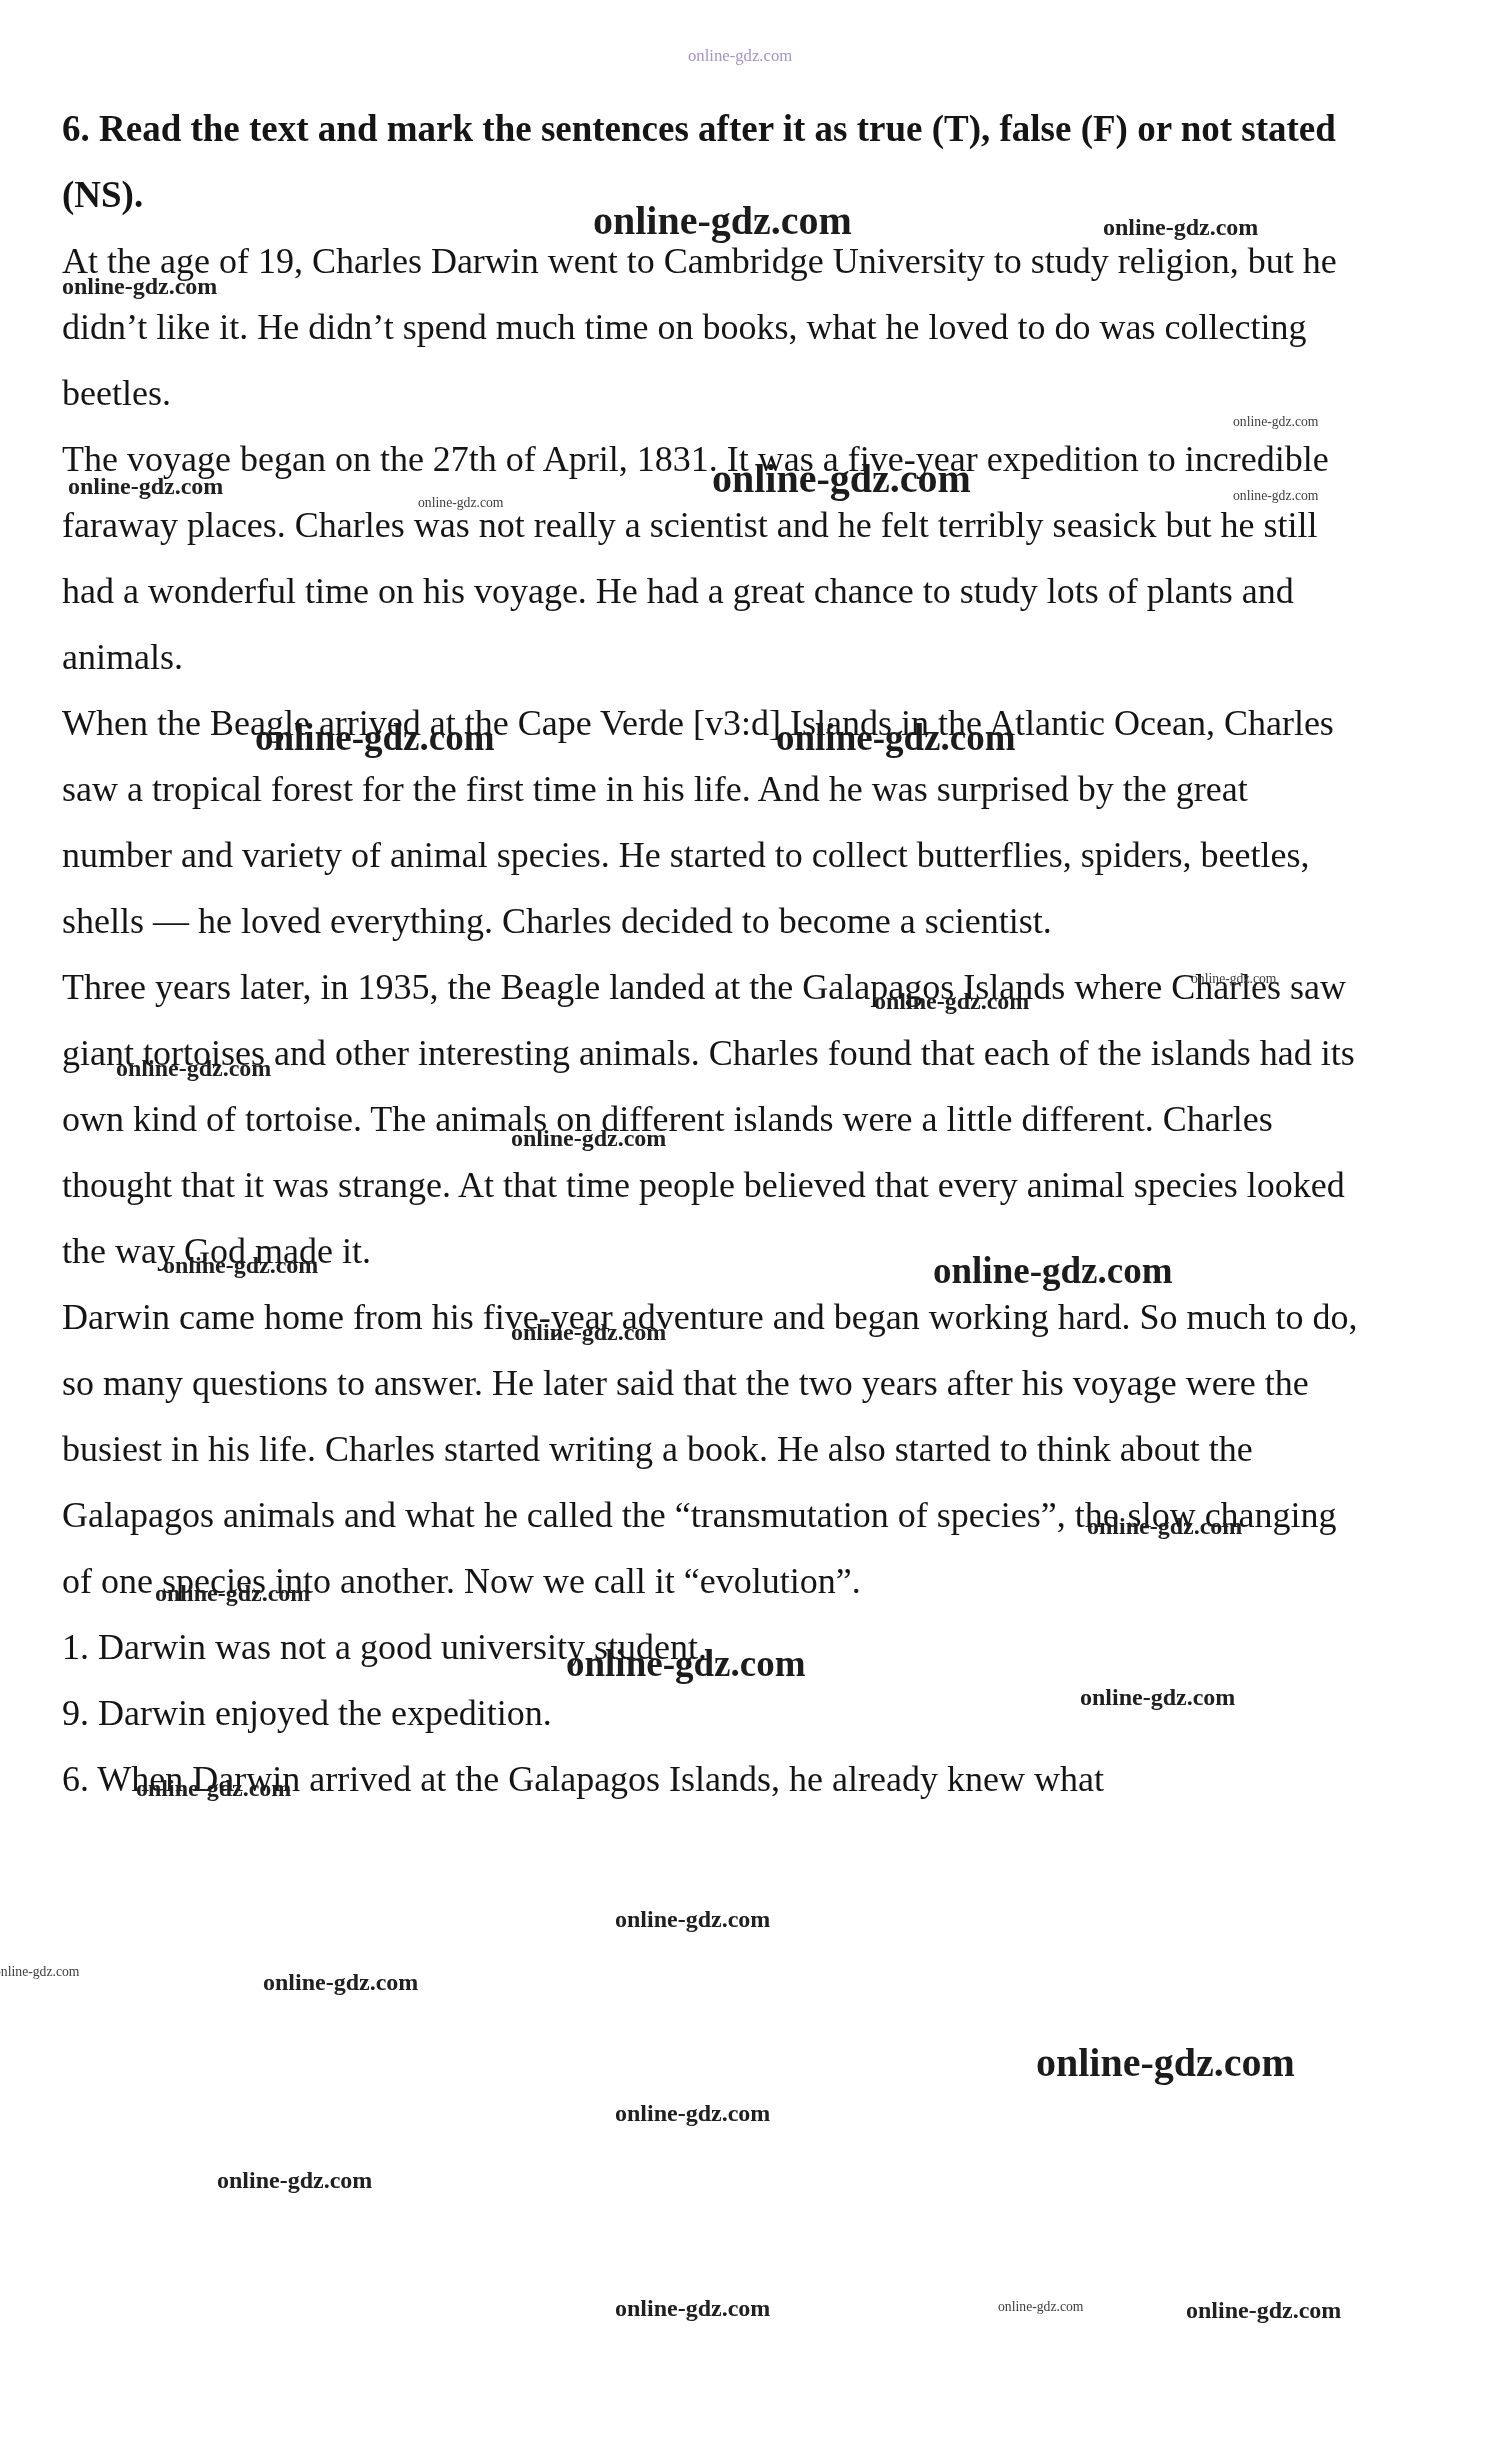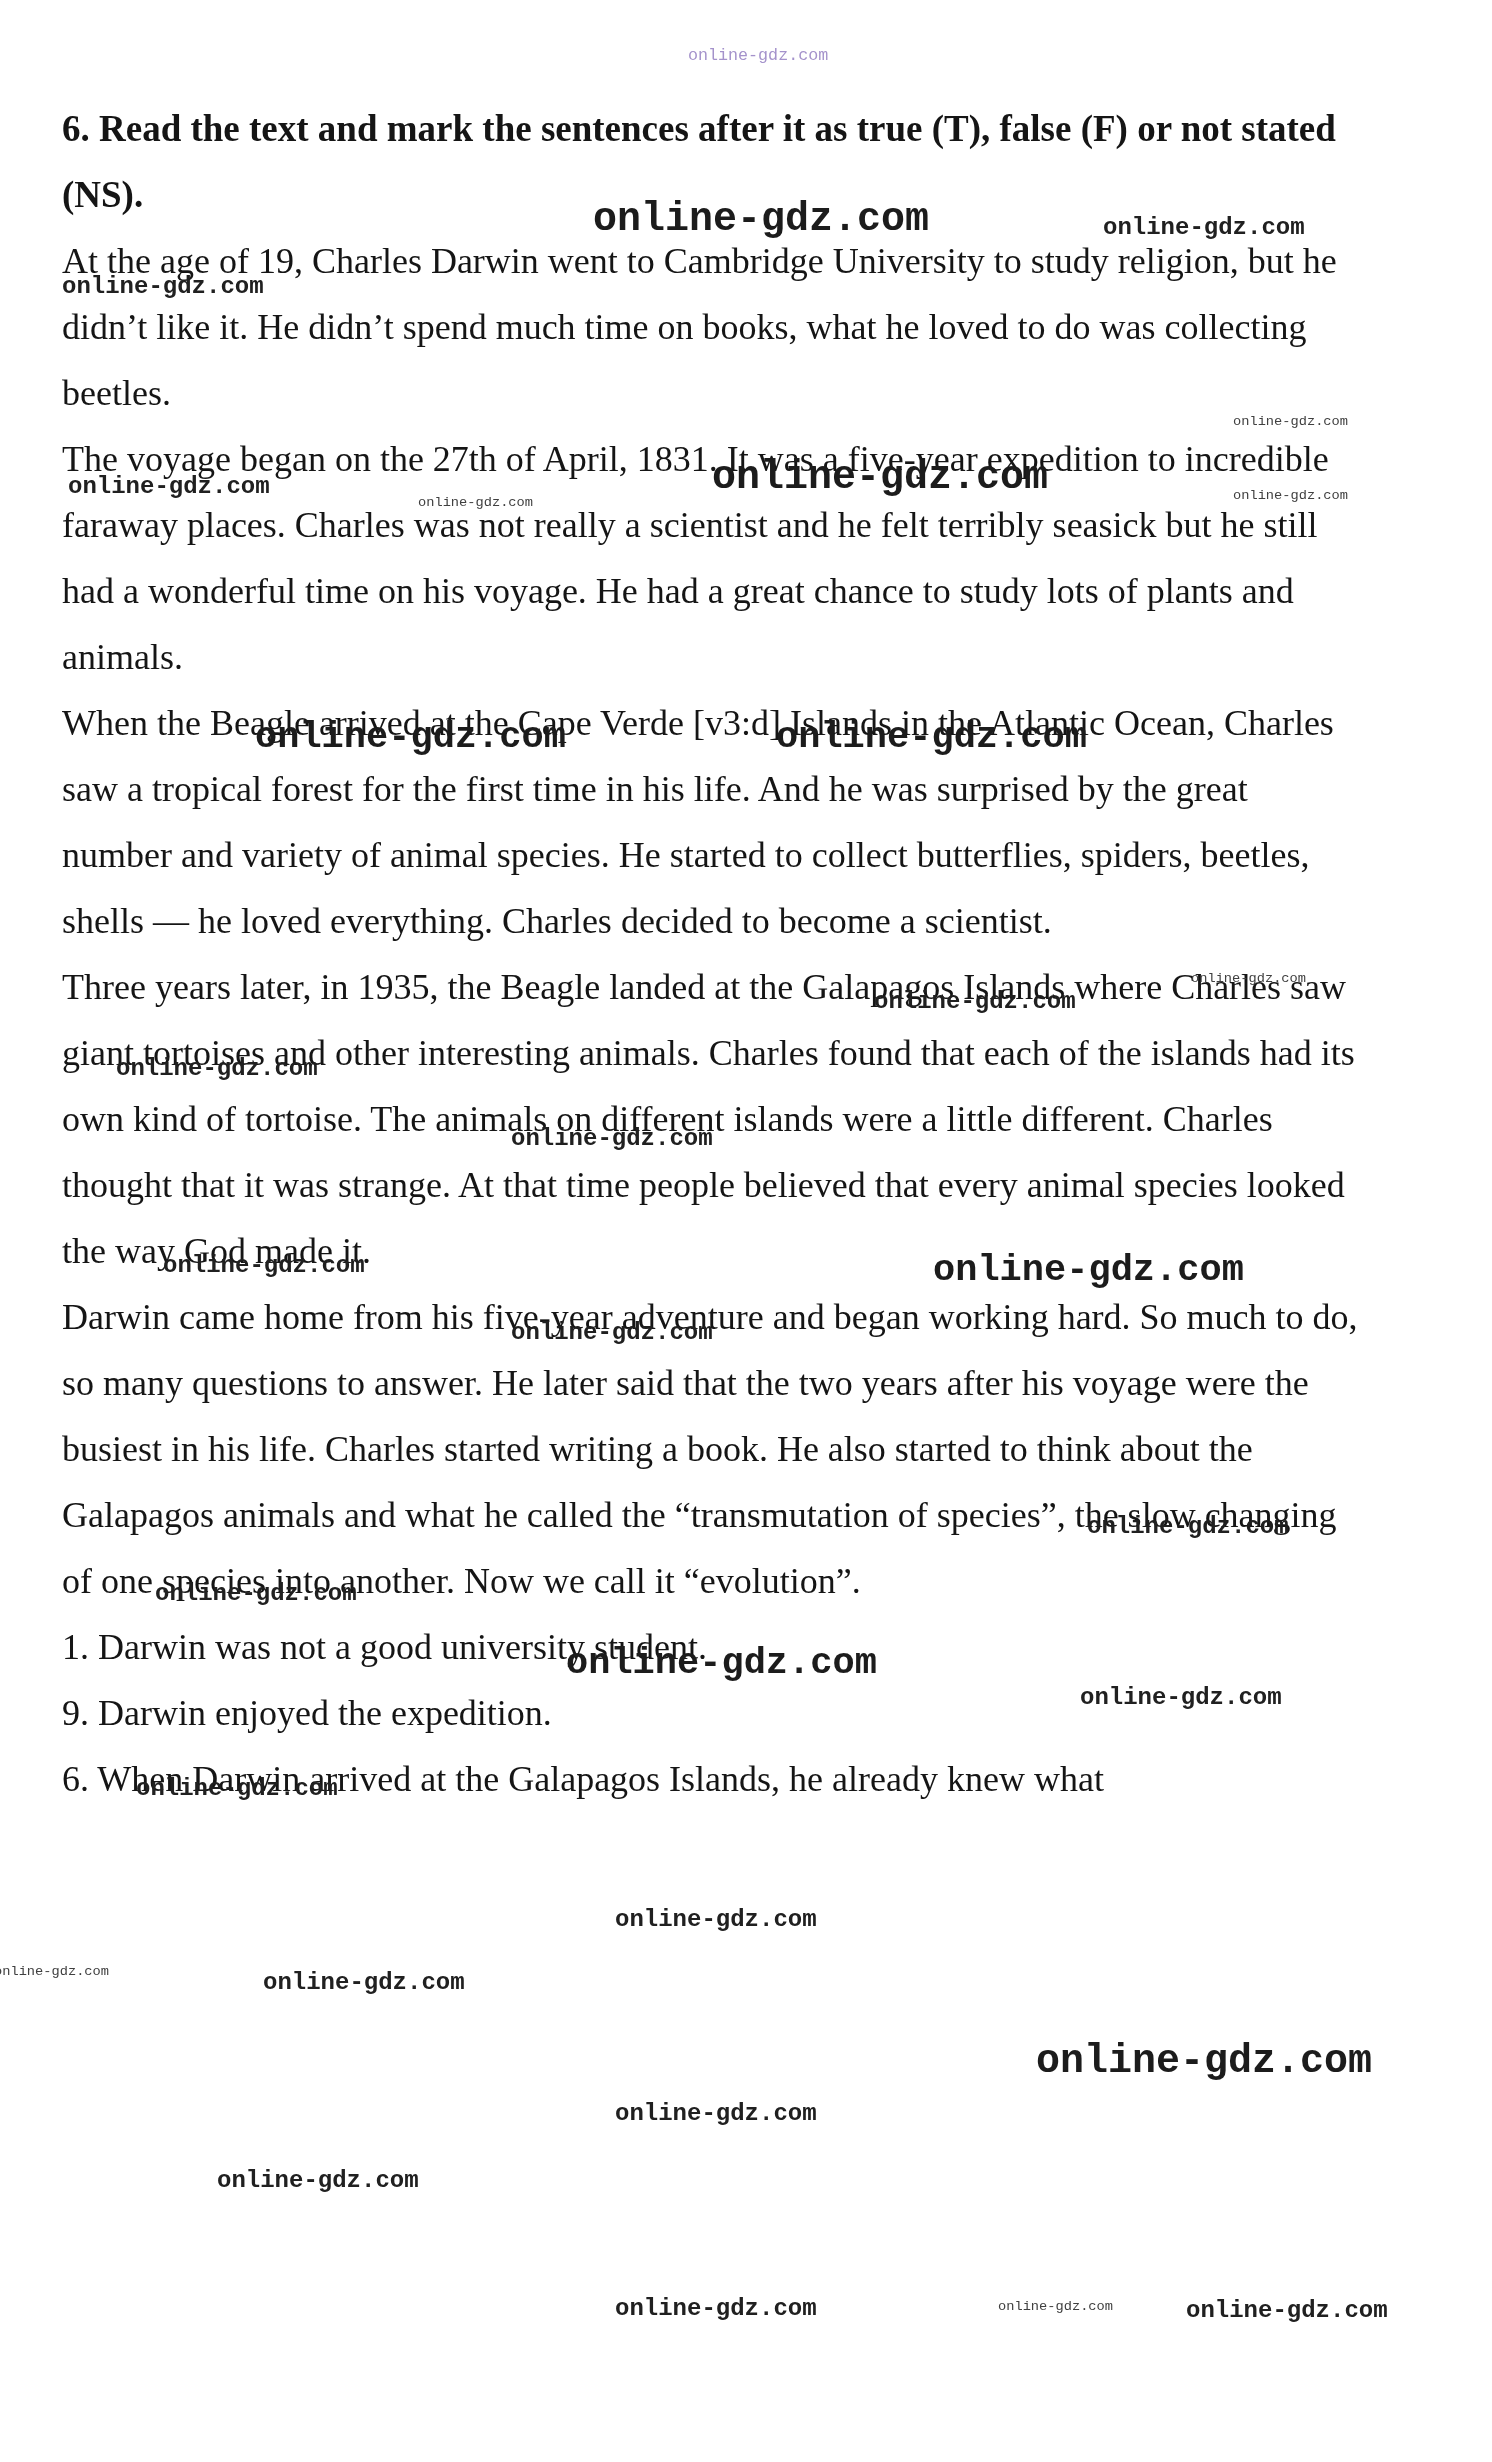--- a/index.html
+++ b/index.html
@@ -37,21 +37,21 @@
     font-size: 37px;
   }
   .watermark-layer {
     position: absolute;
     inset: 0;
     z-index: 2;
     pointer-events: none;
   }
   .wm {
     position: absolute;
-    font-family: Liberation Mono, monospace;
+    font-family: Liberation Serif, serif;
     white-space: nowrap;
     pointer-events: none;
   }
   .wm-xl { font-size: 40px; font-weight: 700; color: #1c1c1c; }
   .wm-lg { font-size: 37px; font-weight: 700; color: #1c1c1c; }
   .wm-md { font-size: 24px; font-weight: 700; color: #202020; }
   .wm-xs { font-size: 13.7px; font-weight: 400; color: #404040; }
   .wm-top { font-size: 16.7px; font-weight: 400; color: #9b87c6; opacity: 0.9; }
 </style>
 </head>

